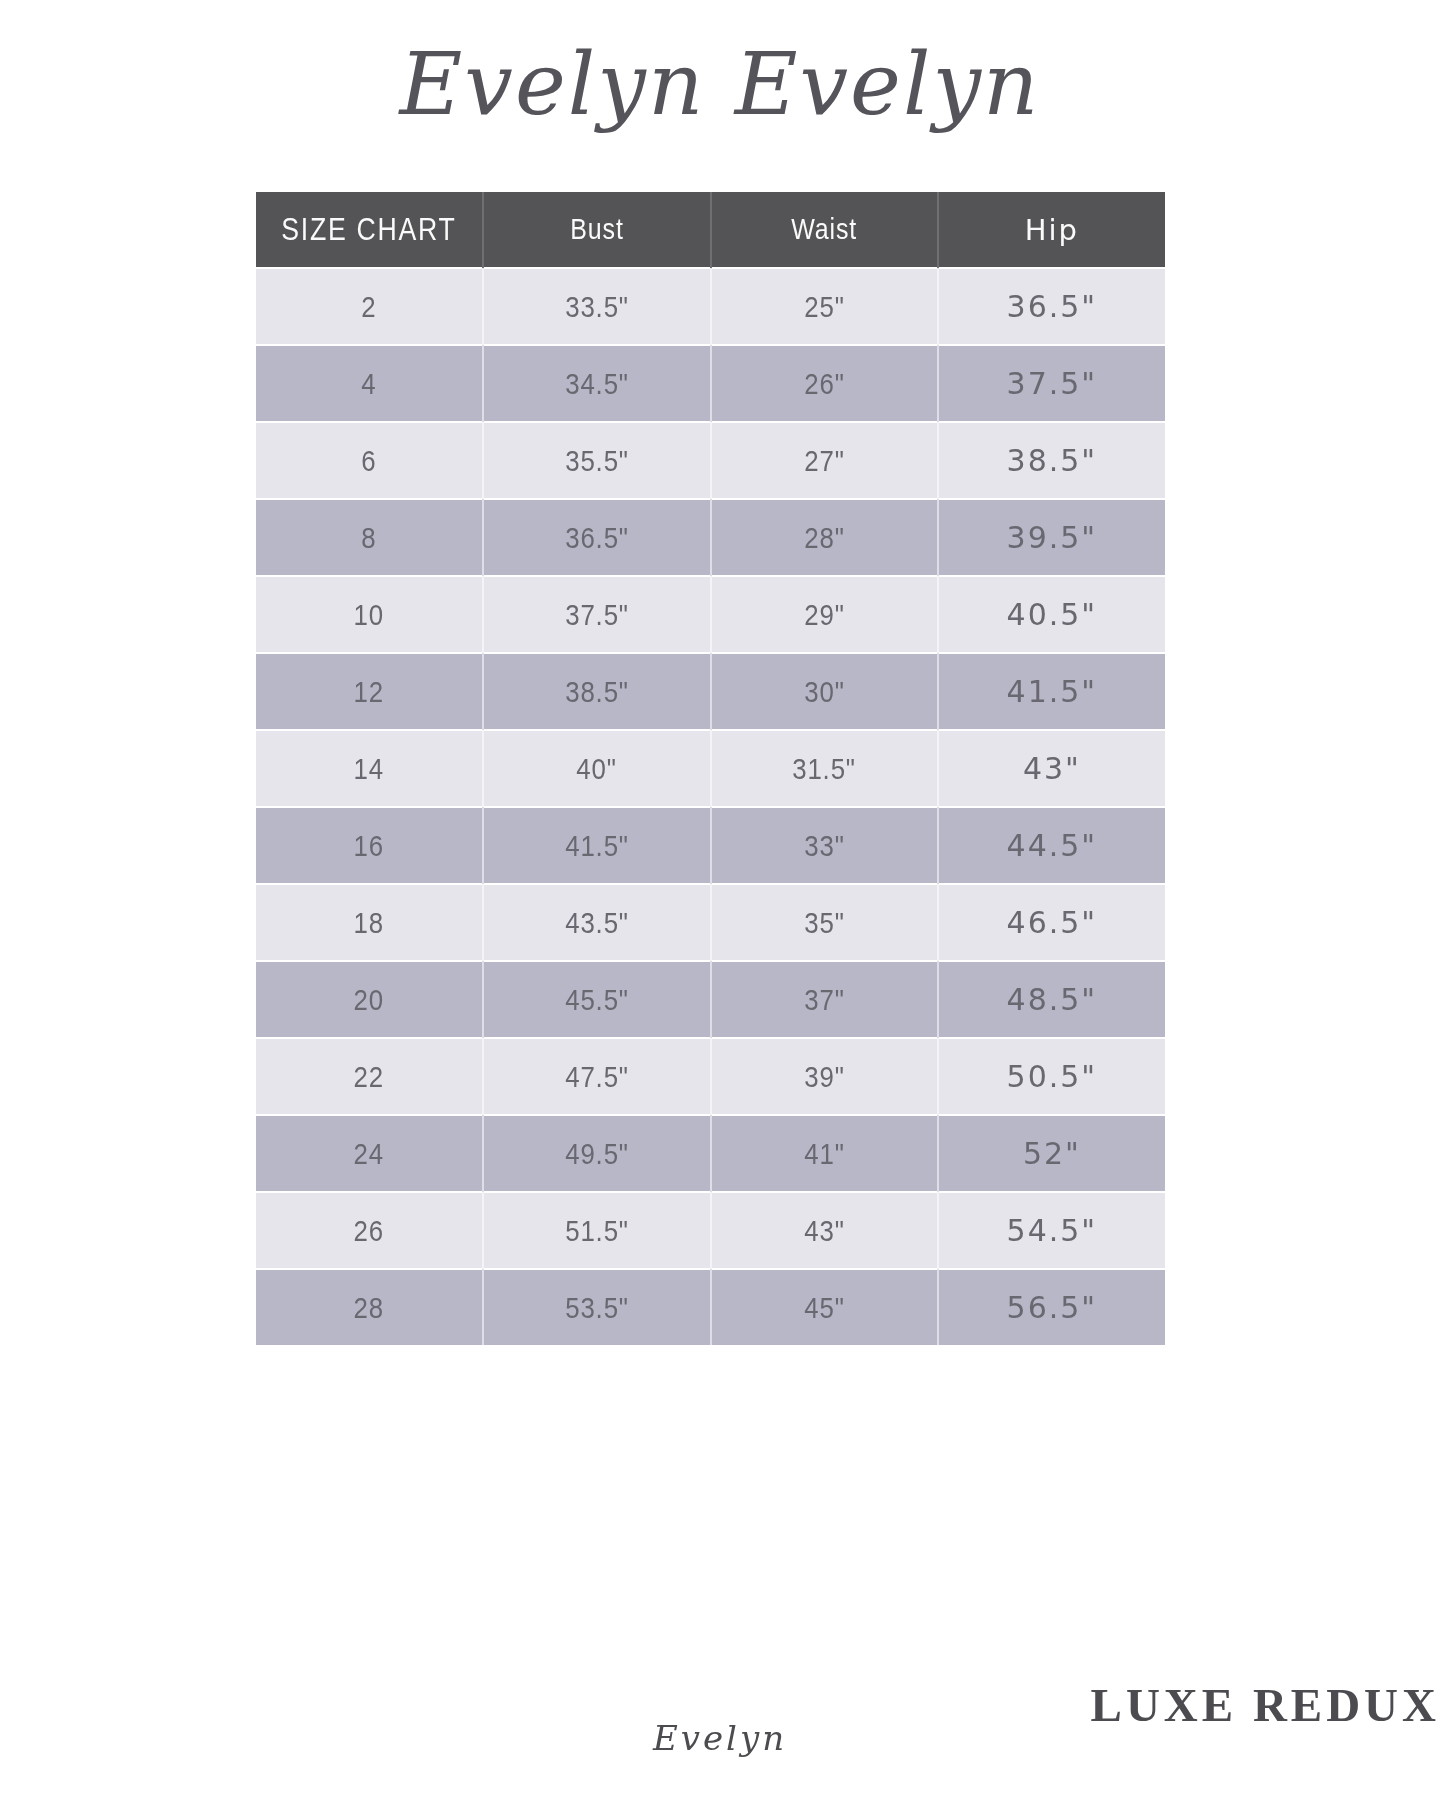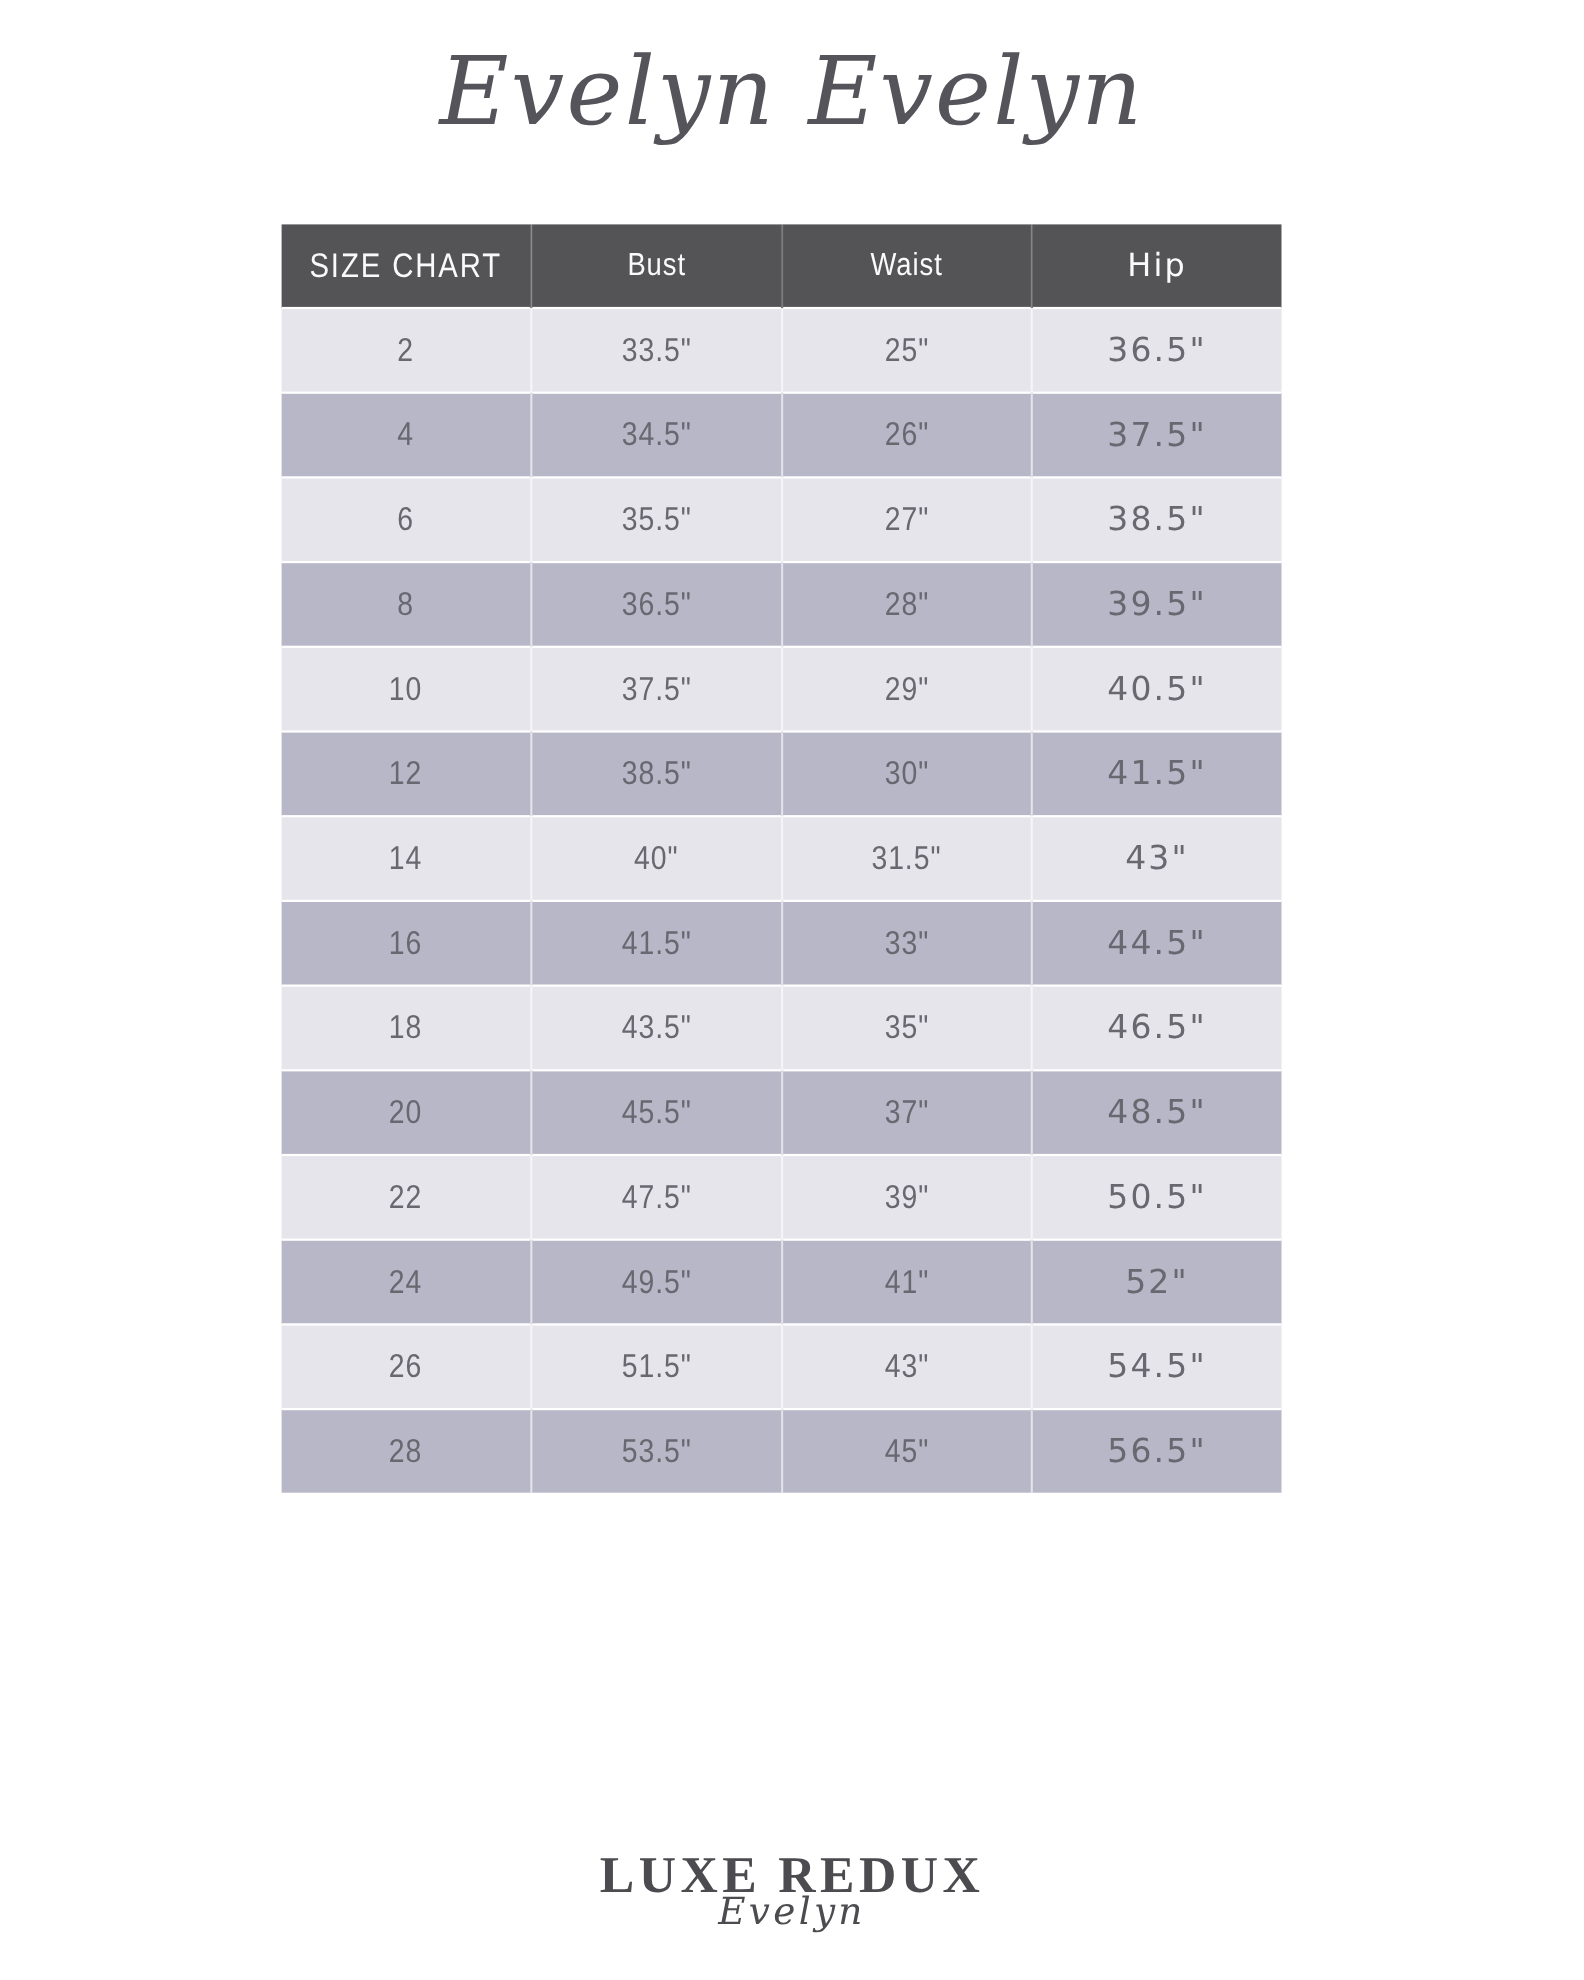--- a/index.html
+++ b/index.html
@@ -24,21 +24,21 @@
     font-size: 86px;
     letter-spacing: 2px;
     color: var(--brand-text, #55545a);
     white-space: nowrap;
   }
 
   
   .size-table-wrap {
     position: absolute;
     left: 256px;
-    top: 204px;
+    top: 192px;
     width: 909px;
   }
   table.size-table {
     width: 100%;
     border-collapse: collapse;
     table-layout: fixed;
   }
   table.size-table th, table.size-table td {
     text-align: center;
     vertical-align: middle;
@@ -91,20 +91,21 @@
     width: 1440px;
     text-align: center;
     color: var(--logo-text, #4c4b4f);
   }
   .footer-logo .logo-main {
     font-family: "Liberation Serif", serif;
     font-weight: bold;
     font-size: 47px;
     letter-spacing: 4px;
     line-height: 1;
+    text-align: right;
   }
   .footer-logo .logo-script {
     font-family: "DejaVu Serif", serif;
     font-style: italic;
     font-size: 34px;
     line-height: 1;
     margin-top: -8px;
     letter-spacing: 3px;
   }
 </style>

